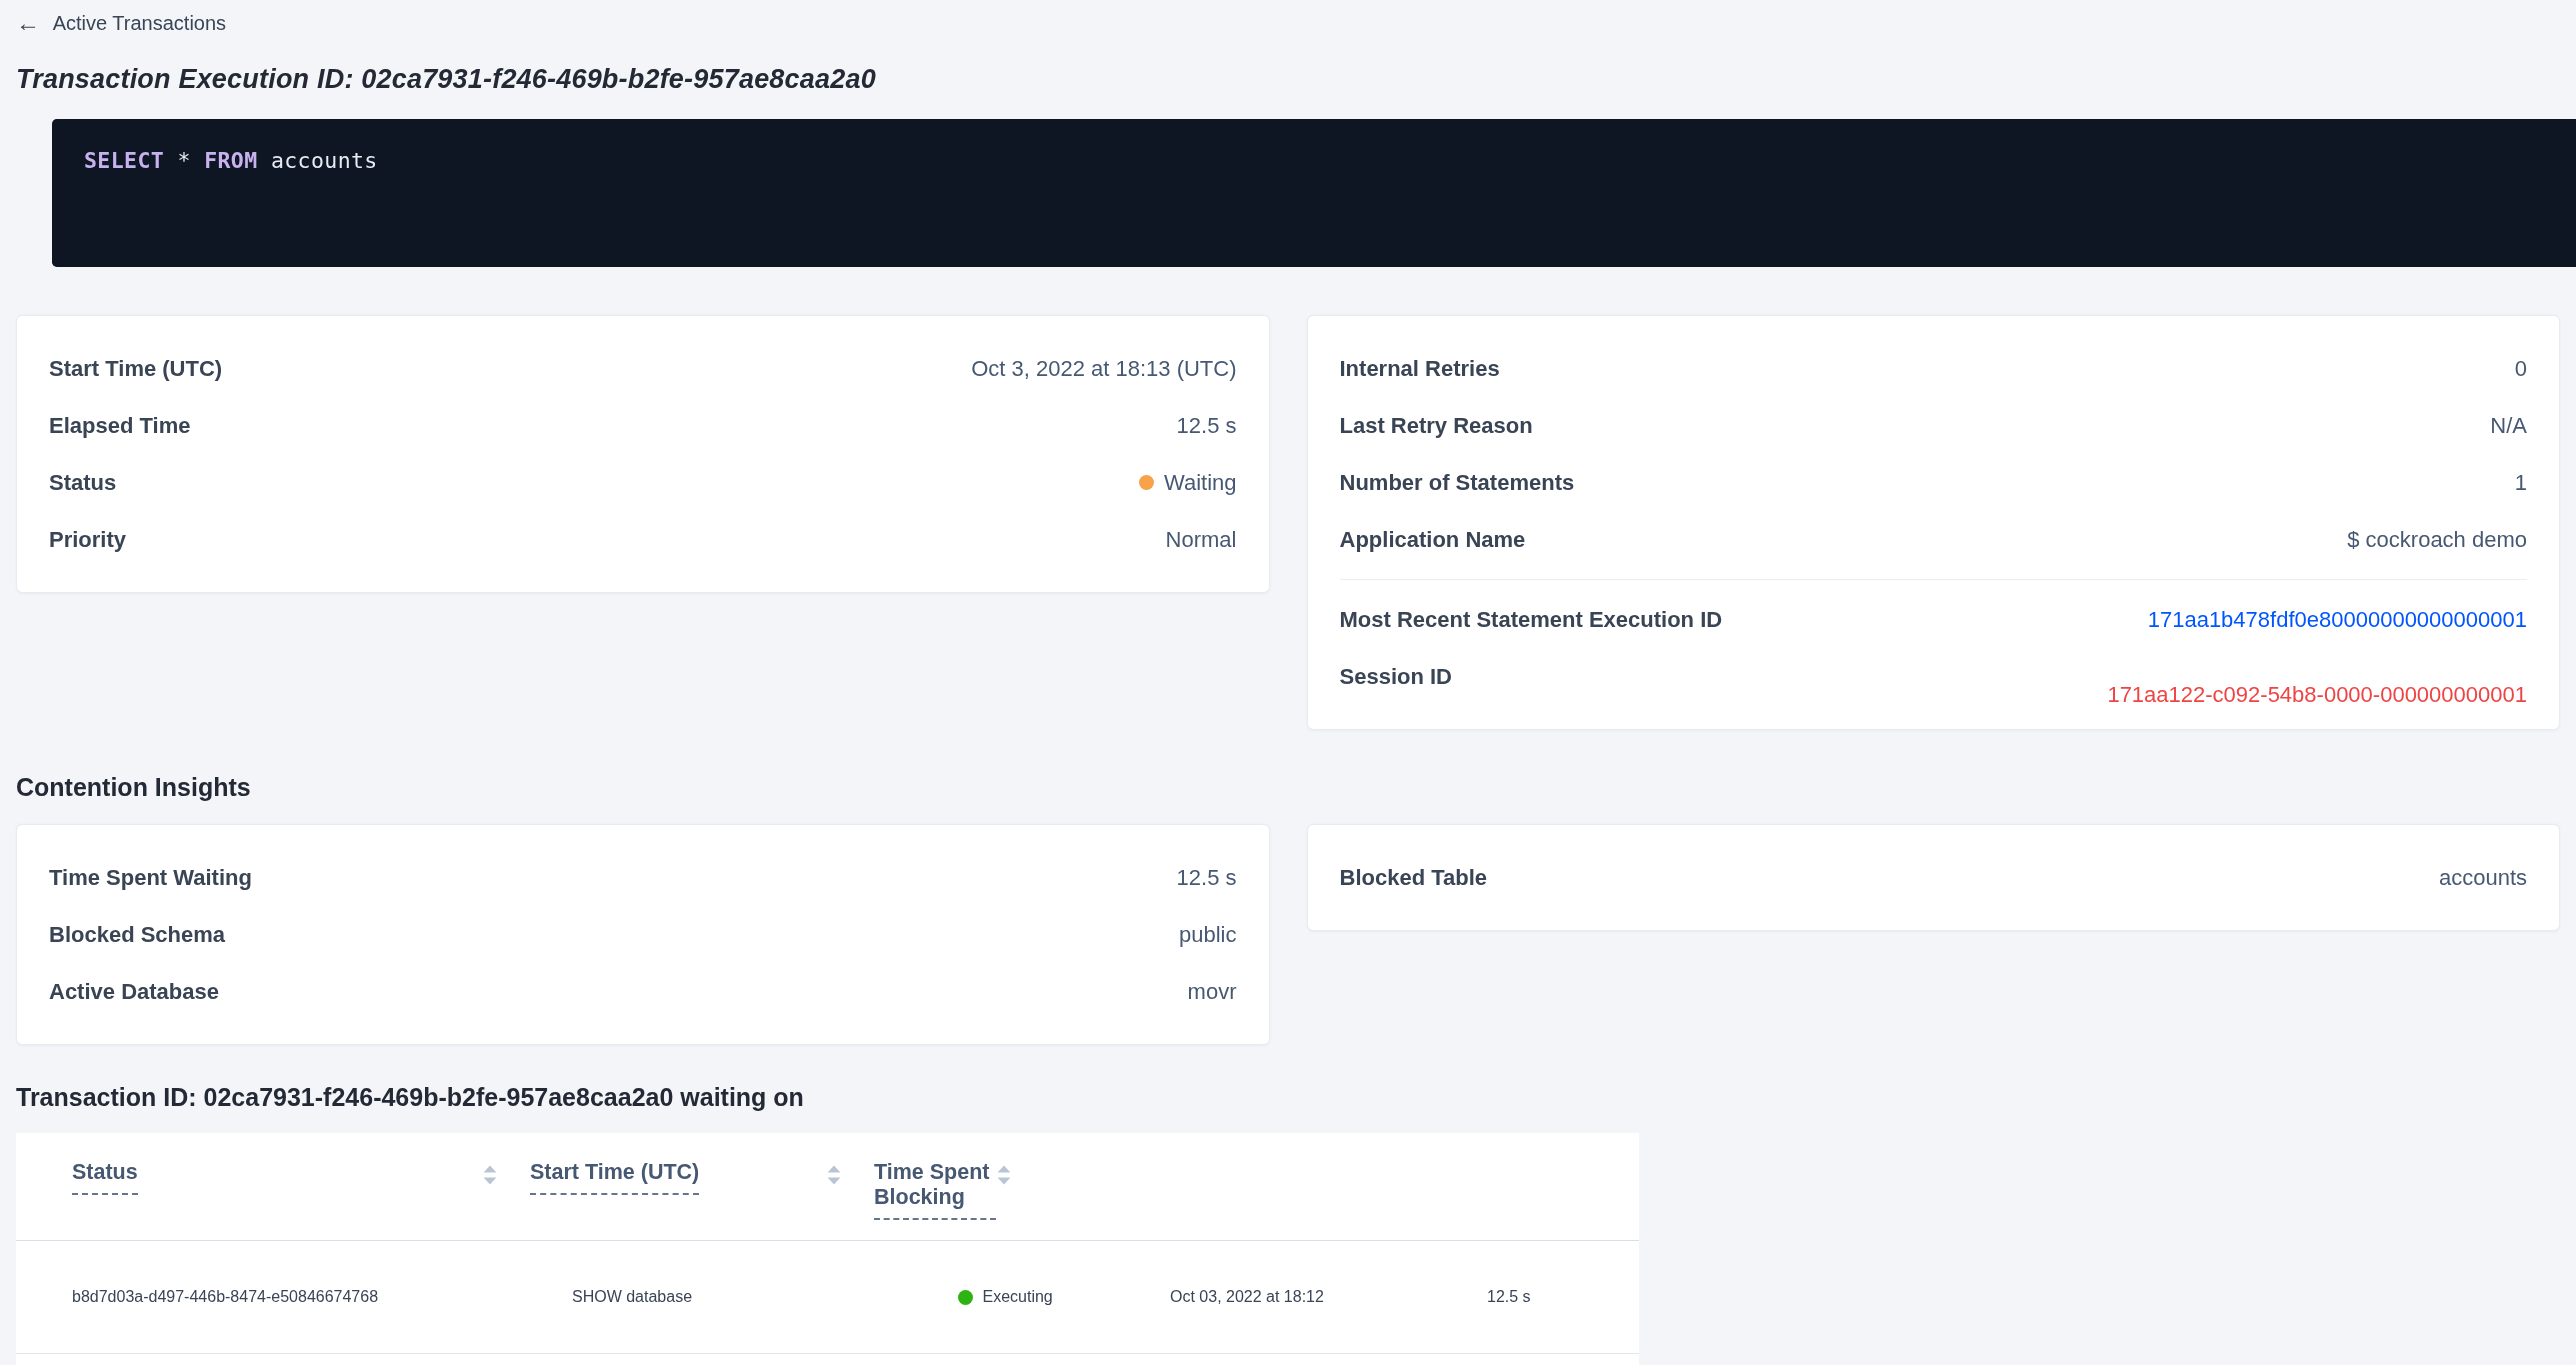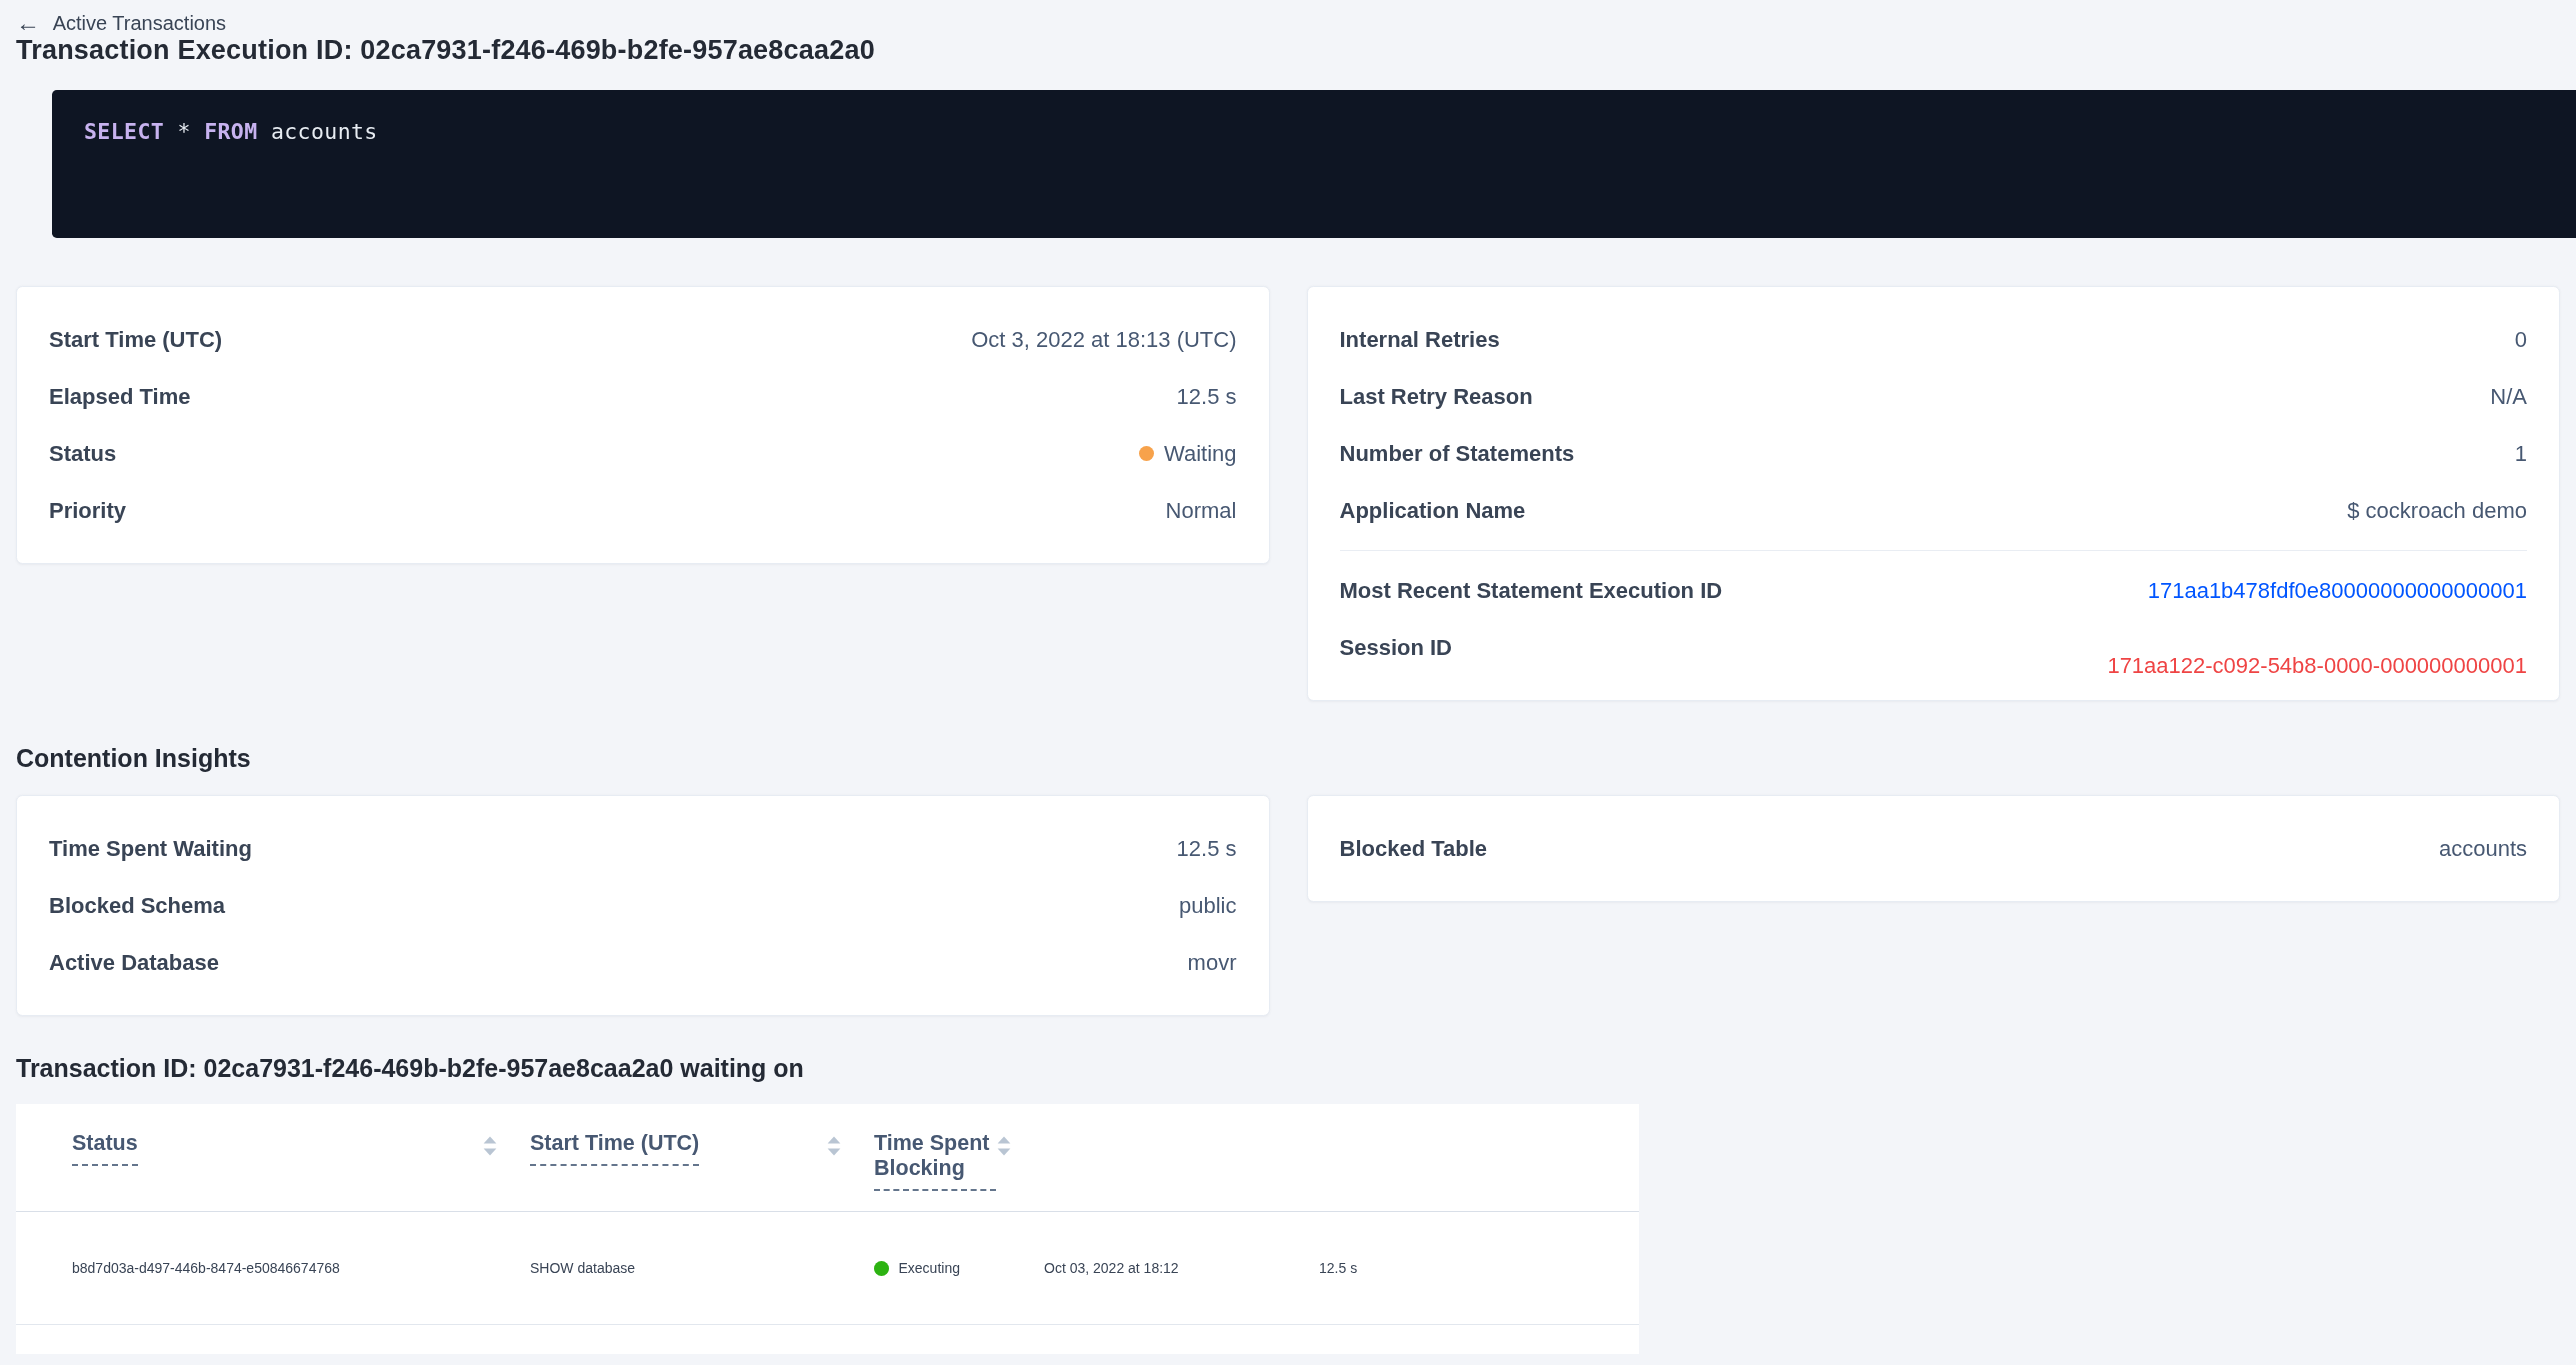--- a/index.html
+++ b/index.html
@@ -14,22 +14,24 @@
 
   
   .breadcrumb {
     display: inline-flex; align-items: center; gap: 12.7px;
     font-size: 20px; color: #394455; cursor: pointer;
   }
   .breadcrumb .arrow { font-size: 24px; line-height: 1; color: #394455; }
 
   
   .page-title {
+    margin-top: 29px;
     font-size: 27px; font-weight: bold; color: #242a35;
     letter-spacing: 0.2px;
+    font-style: italic;
   }
 
   
   .sql-box {
     margin-top: 24px;
     width: 2544px; height: 148px;
     background: #0e1523;
     border-radius: 4.8px;
     padding: 29px 32px;
     margin-left: 36px;
@@ -94,21 +96,21 @@
     display: flex; align-items: flex-start; justify-content: space-between;
     padding-bottom: 20.7px; padding-right: 32px;
     font-size: 21.5px; font-weight: bold; color: #475872;
     cursor: pointer;
   }
   .th-label { border-bottom: 2.4px dashed #64758c; padding-bottom: 8px; }
   .sort-icon { margin-top: 3.2px; flex: none; }
   .trow {
     height: 113px; align-items: center;
     border-bottom: 1.6px solid #e2e7ee;
-    font-size: 14px; color: #394455;
+    font-size: 16px; color: #394455; gap: 42px;
   }
   .cell { padding-right: 24px; display: flex; align-items: center; }
 </style>
 </head>
 <body>
 
 <div class="page">
 
   
   <div class="breadcrumb">

